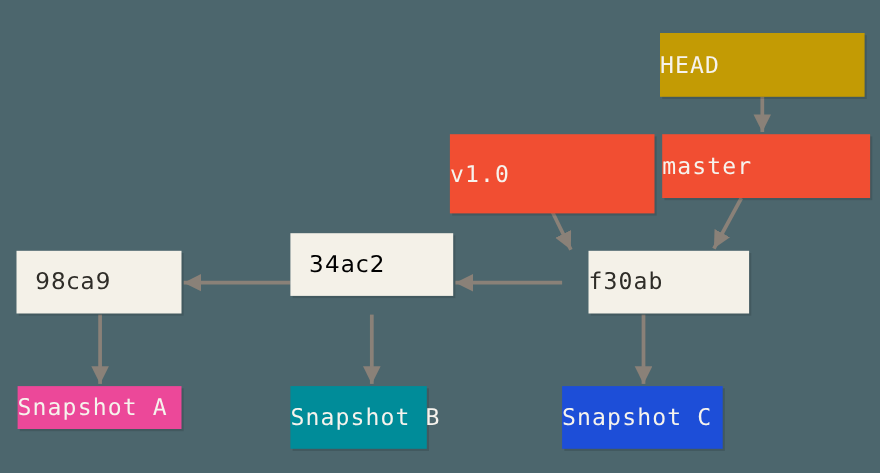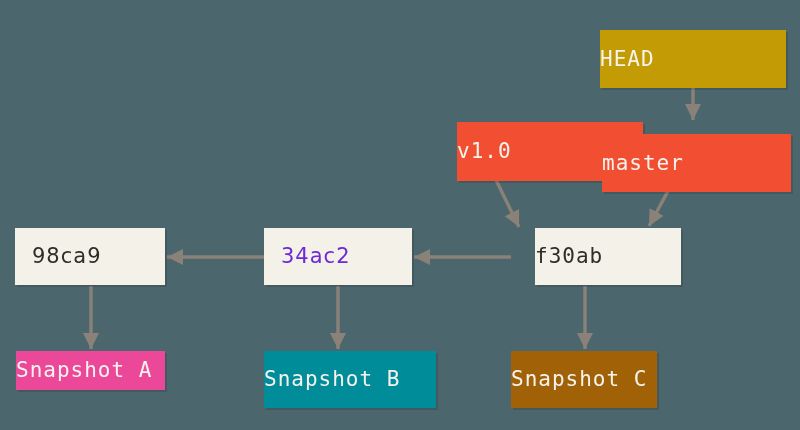--- a/index.html
+++ b/index.html
@@ -53,37 +53,37 @@
       <line x1="511" y1="257" x2="414" y2="257" stroke="#8a8178" class="edge-line" marker-end="url(#arrowhead)"></line>
       <line x1="264" y1="257" x2="167" y2="257" stroke="#8a8178" class="edge-line" marker-end="url(#arrowhead)"></line>
       <line x1="91" y1="286" x2="91" y2="349" stroke="#8a8178" class="edge-line" marker-end="url(#arrowhead)"></line>
       <line x1="338" y1="286" x2="338" y2="349" stroke="#8a8178" class="edge-line" marker-end="url(#arrowhead)"></line>
       <line x1="585" y1="286" x2="585" y2="349" stroke="#8a8178" class="edge-line" marker-end="url(#arrowhead)"></line>
     </svg>
 
   <div class="node mono" style="left: 600px; top: 30px; width: 186px; height: 58px; background: rgb(195, 155, 4); color: rgb(246, 243, 237);">
     <span>HEAD</span>
   </div>
-  <div class="node mono" style="left: 409px; top: 122px; width: 186px; height: 59px; background: rgb(241, 78, 50); color: rgb(246, 243, 237); margin-left: 48px;">
+  <div class="node mono" style="left: 409px; top: 122px; width: 186px; height: 72px; background: rgb(241, 78, 50); color: rgb(246, 243, 237);">
     <span>v1.0</span>
   </div>
-  <div class="node mono" style="left: 602px; top: 122px; width: 189px; height: 58px; background: rgb(241, 78, 50); color: rgb(246, 243, 237); margin-top: 12px;">
+  <div class="node mono" style="left: 602px; top: 122px; width: 189px; height: 58px; background: rgb(241, 78, 50); color: rgb(246, 243, 237);">
     <span>master</span>
   </div>
   <div class="node sans" style="left: 15px; top: 228px; width: 150px; height: 57px; background: rgb(244, 241, 232); color: rgb(47, 45, 40);">
     <span>98ca9</span>
   </div>
-  <div class="node sans" style="left: 264px; top: 228px; width: 148px; height: 57px; background: rgb(244, 241, 232); color: #6d28d9;">
+  <div class="node sans" style="left: 264px; top: 212px; width: 148px; height: 57px; background: rgb(244, 241, 232); color: #000000;">
     <span>34ac2</span>
   </div>
   <div class="node mono" style="left: 511px; top: 228px; width: 146px; height: 57px; background: rgb(244, 241, 232); color: rgb(47, 45, 40); margin-left: 24px;">
     <span>f30ab</span>
   </div>
   <div class="node mono" style="left: 16px; top: 351px; width: 149px; height: 39px; background: #ec4899; color: rgb(246, 243, 237);">
     <span>Snapshot A</span>
   </div>
-  <div class="node mono" style="left: 264px; top: 351px; width: 172px; height: 57px; background: rgb(0, 140, 153); color: rgb(246, 243, 237);">
+  <div class="node mono" style="left: 264px; top: 351px; width: 124px; height: 57px; background: rgb(0, 140, 153); color: rgb(246, 243, 237);">
     <span>Snapshot B</span>
   </div>
-  <div class="node mono" style="left: 511px; top: 351px; width: 146px; height: 57px; background: #a16207; color: rgb(246, 243, 237);">
+  <div class="node mono" style="left: 511px; top: 351px; width: 146px; height: 57px; background: #1d4ed8; color: rgb(246, 243, 237);">
     <span>Snapshot C</span>
   </div>
 </div>
 
 </body></html>

